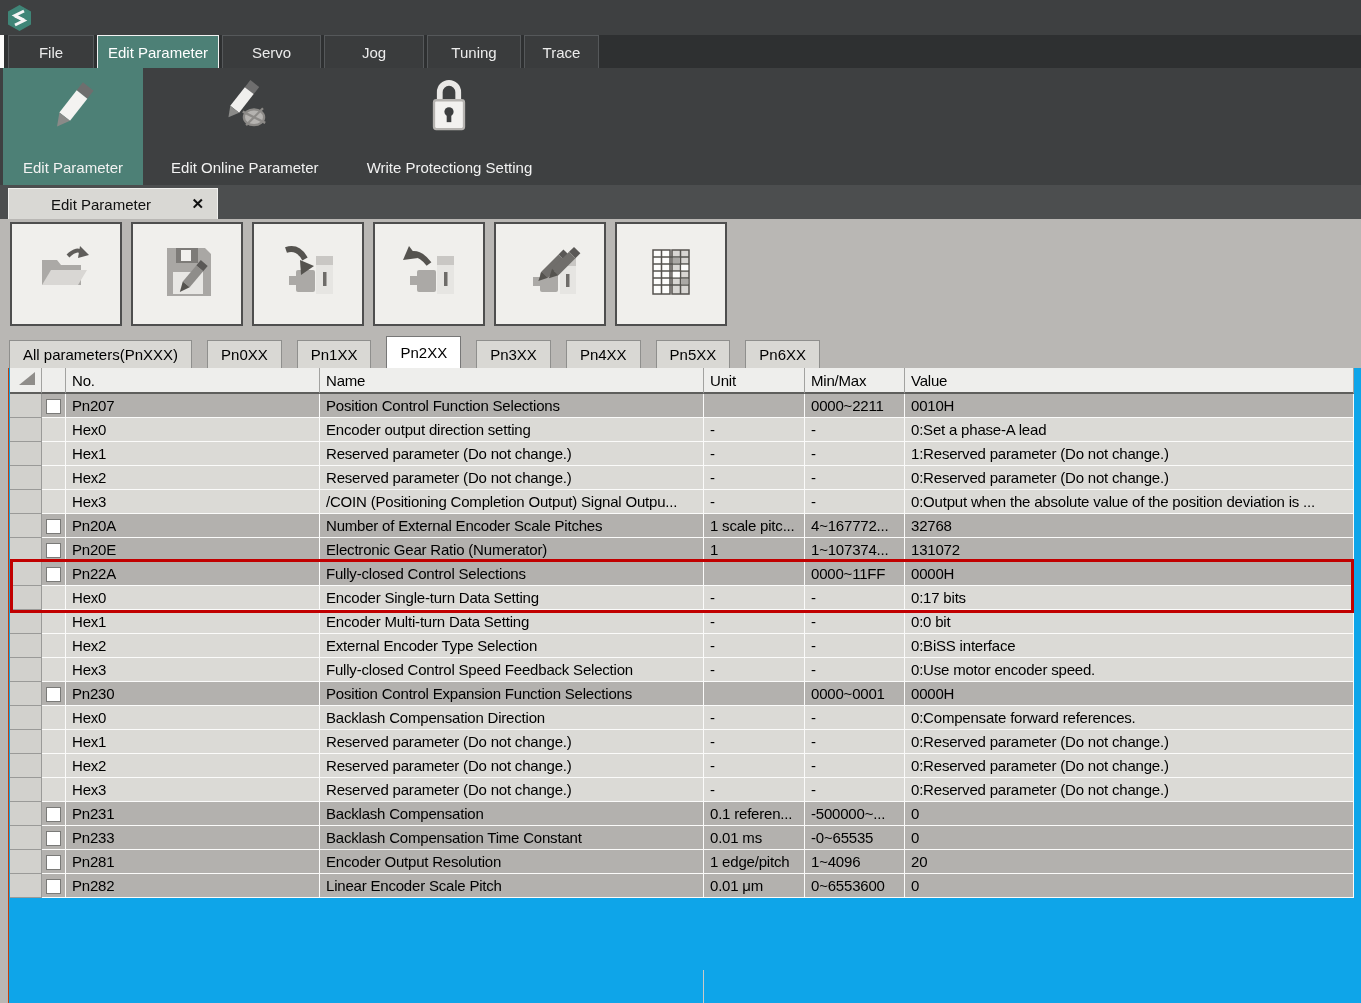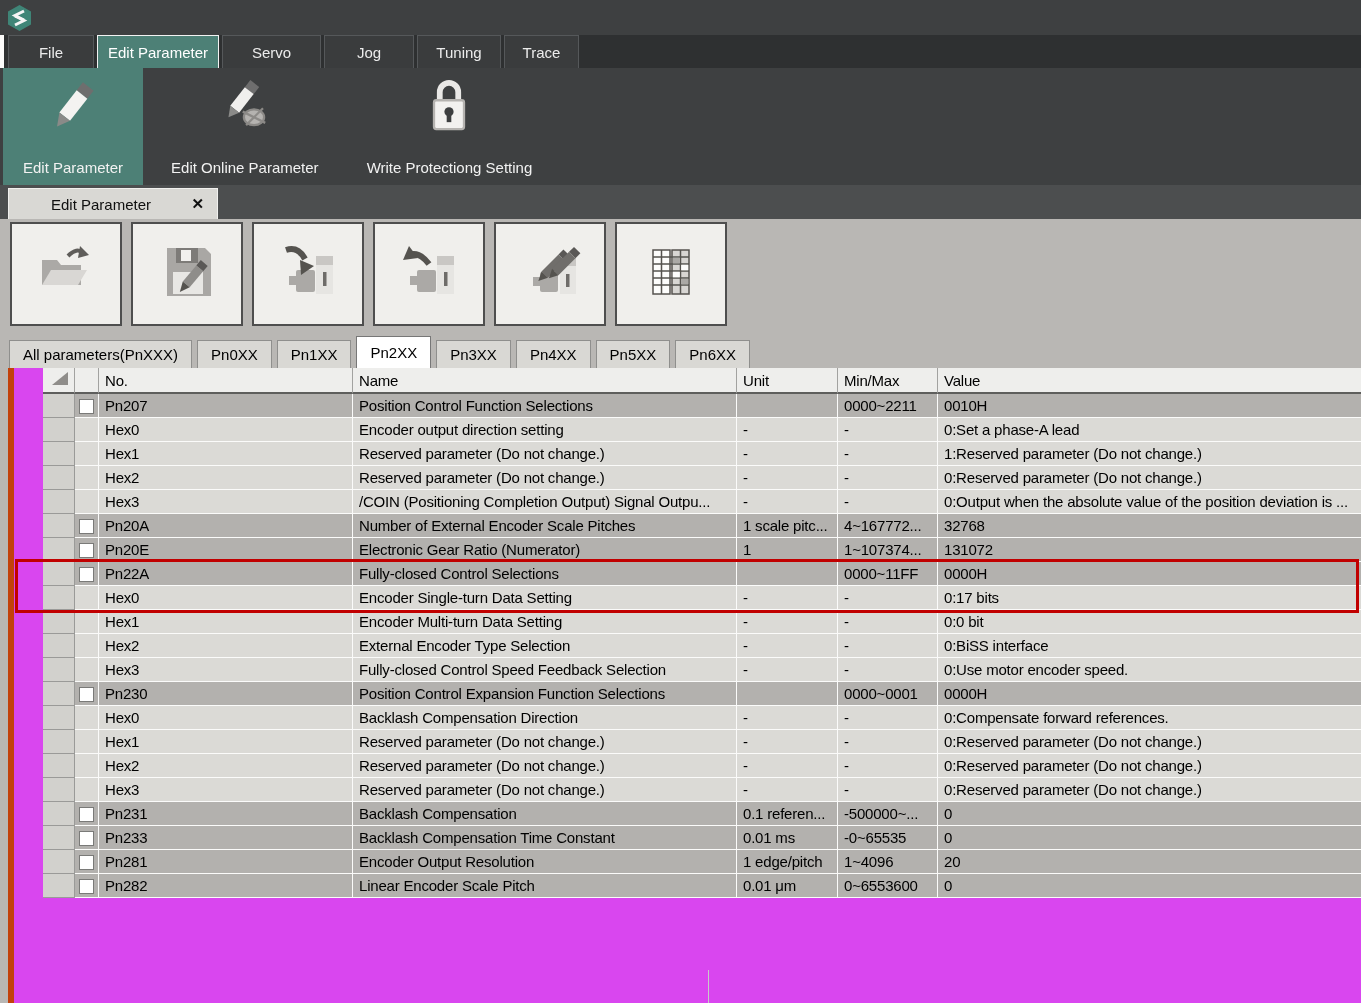--- a/index.html
+++ b/index.html
@@ -10,21 +10,21 @@
   #titlebar{position:absolute;left:0;top:0;width:100%;height:35px;background:#3e4041;}
   #applogo{position:absolute;left:6px;top:4px;}
 
   
   #menubar{position:absolute;left:4px;top:35px;width:100%;height:33px;background:#2e3031;
            display:flex;align-items:stretch;padding-left:4px;box-sizing:border-box;}
   .menutab{display:flex;align-items:center;justify-content:center;box-sizing:border-box;
            font-size:15px;color:#ececec;background:#3a3c3d;border:1px solid #55585a;border-bottom:none;
            margin-right:3px;cursor:default;}
   .menutab.active{background:var(--accent,#4d8076);border-color:#f2f2f2;color:#fff;}
-  .mw-0{width:86px}.mw-1{width:122px}.mw-2{width:99px}.mw-3{width:90px}.mw-4{width:84px}.mw-5{width:75px}
+  .mw-0{width:86px}.mw-1{width:122px}.mw-2{width:99px}.mw-3{width:100px}.mw-4{width:94px}.mw-5{width:75px}
 
   
   #ribbon{position:absolute;left:0;top:68px;width:100%;height:117px;background:#3e4041;
           display:flex;align-items:stretch;padding-left:3px;box-sizing:border-box;}
   .ribbonbtn{display:flex;flex-direction:column;align-items:center;justify-content:space-between;
              padding:7px 20px 9px 20px;margin-right:8px;color:#f2f2f2;font-size:15px;cursor:default;}
   .ribbonbtn.active{background:var(--accent,#4d8076);}
   .ribbonbtn .ricon{height:62px;display:flex;align-items:center;}
   .ribbonbtn .rlabel{white-space:nowrap;}
 
@@ -40,26 +40,26 @@
   #content{position:absolute;left:0;top:219px;width:100%;height:784px;background:#b9b7b4;}
 
   
   #toolbar{position:absolute;left:10px;top:3px;display:flex;gap:9px;}
   .toolbtn{width:112px;height:104px;background:#f0efec;border:2px solid #4e4e4e;box-sizing:border-box;
            display:flex;align-items:center;justify-content:center;cursor:default;}
 
   
   #paramtabs{position:absolute;left:9px;top:117px;height:32px;display:flex;align-items:flex-end;}
   .ptab{height:28px;padding:0 13px;background:#d9d8d4;border:1px solid #8f8f8d;border-bottom:none;
-        box-sizing:border-box;display:flex;align-items:center;font-size:15px;margin-right:5px;cursor:default;}
+        box-sizing:border-box;display:flex;align-items:center;font-size:15px;margin-right:15px;cursor:default;}
   .ptab.active{height:32px;background:#fff;border-color:#777;position:relative;z-index:2;}
 
   
-  #gridpanel{position:absolute;left:8px;top:149px;right:0;bottom:0;background:#d946ef;
-             border-left:6px solid #c2410c;padding-left:28px;}
+  #gridpanel{position:absolute;left:8px;top:149px;right:0;bottom:0;background:#0ea5e9;
+             border-left:1px solid #c2410c;}
   table#grid{border-collapse:separate;border-spacing:0;table-layout:fixed;width:1344px;
              margin-left:1px;font-size:15px;letter-spacing:-0.2px;}
   #grid th{height:26px;box-sizing:border-box;background:#eeeeec;font-weight:normal;text-align:left;
            padding:0 0 0 6px;border-right:1px solid #a2a2a0;border-bottom:2px solid #5e5e5c;
            white-space:nowrap;overflow:hidden;}
   #grid th.corner{padding:0 2px 0 6px;}
   #grid td{height:24px;box-sizing:border-box;padding:0 0 0 6px;border-right:1px solid #fbfbfa;
            border-bottom:1px solid #fbfbfa;white-space:nowrap;overflow:hidden;}
   #grid td.rowhead{background:#d2d1cd;border-right:1px solid #9a9a98;border-bottom:1px solid #9a9a98;padding:0;}
   #grid tr.pn  td.data{background:#b3b1ae;}

